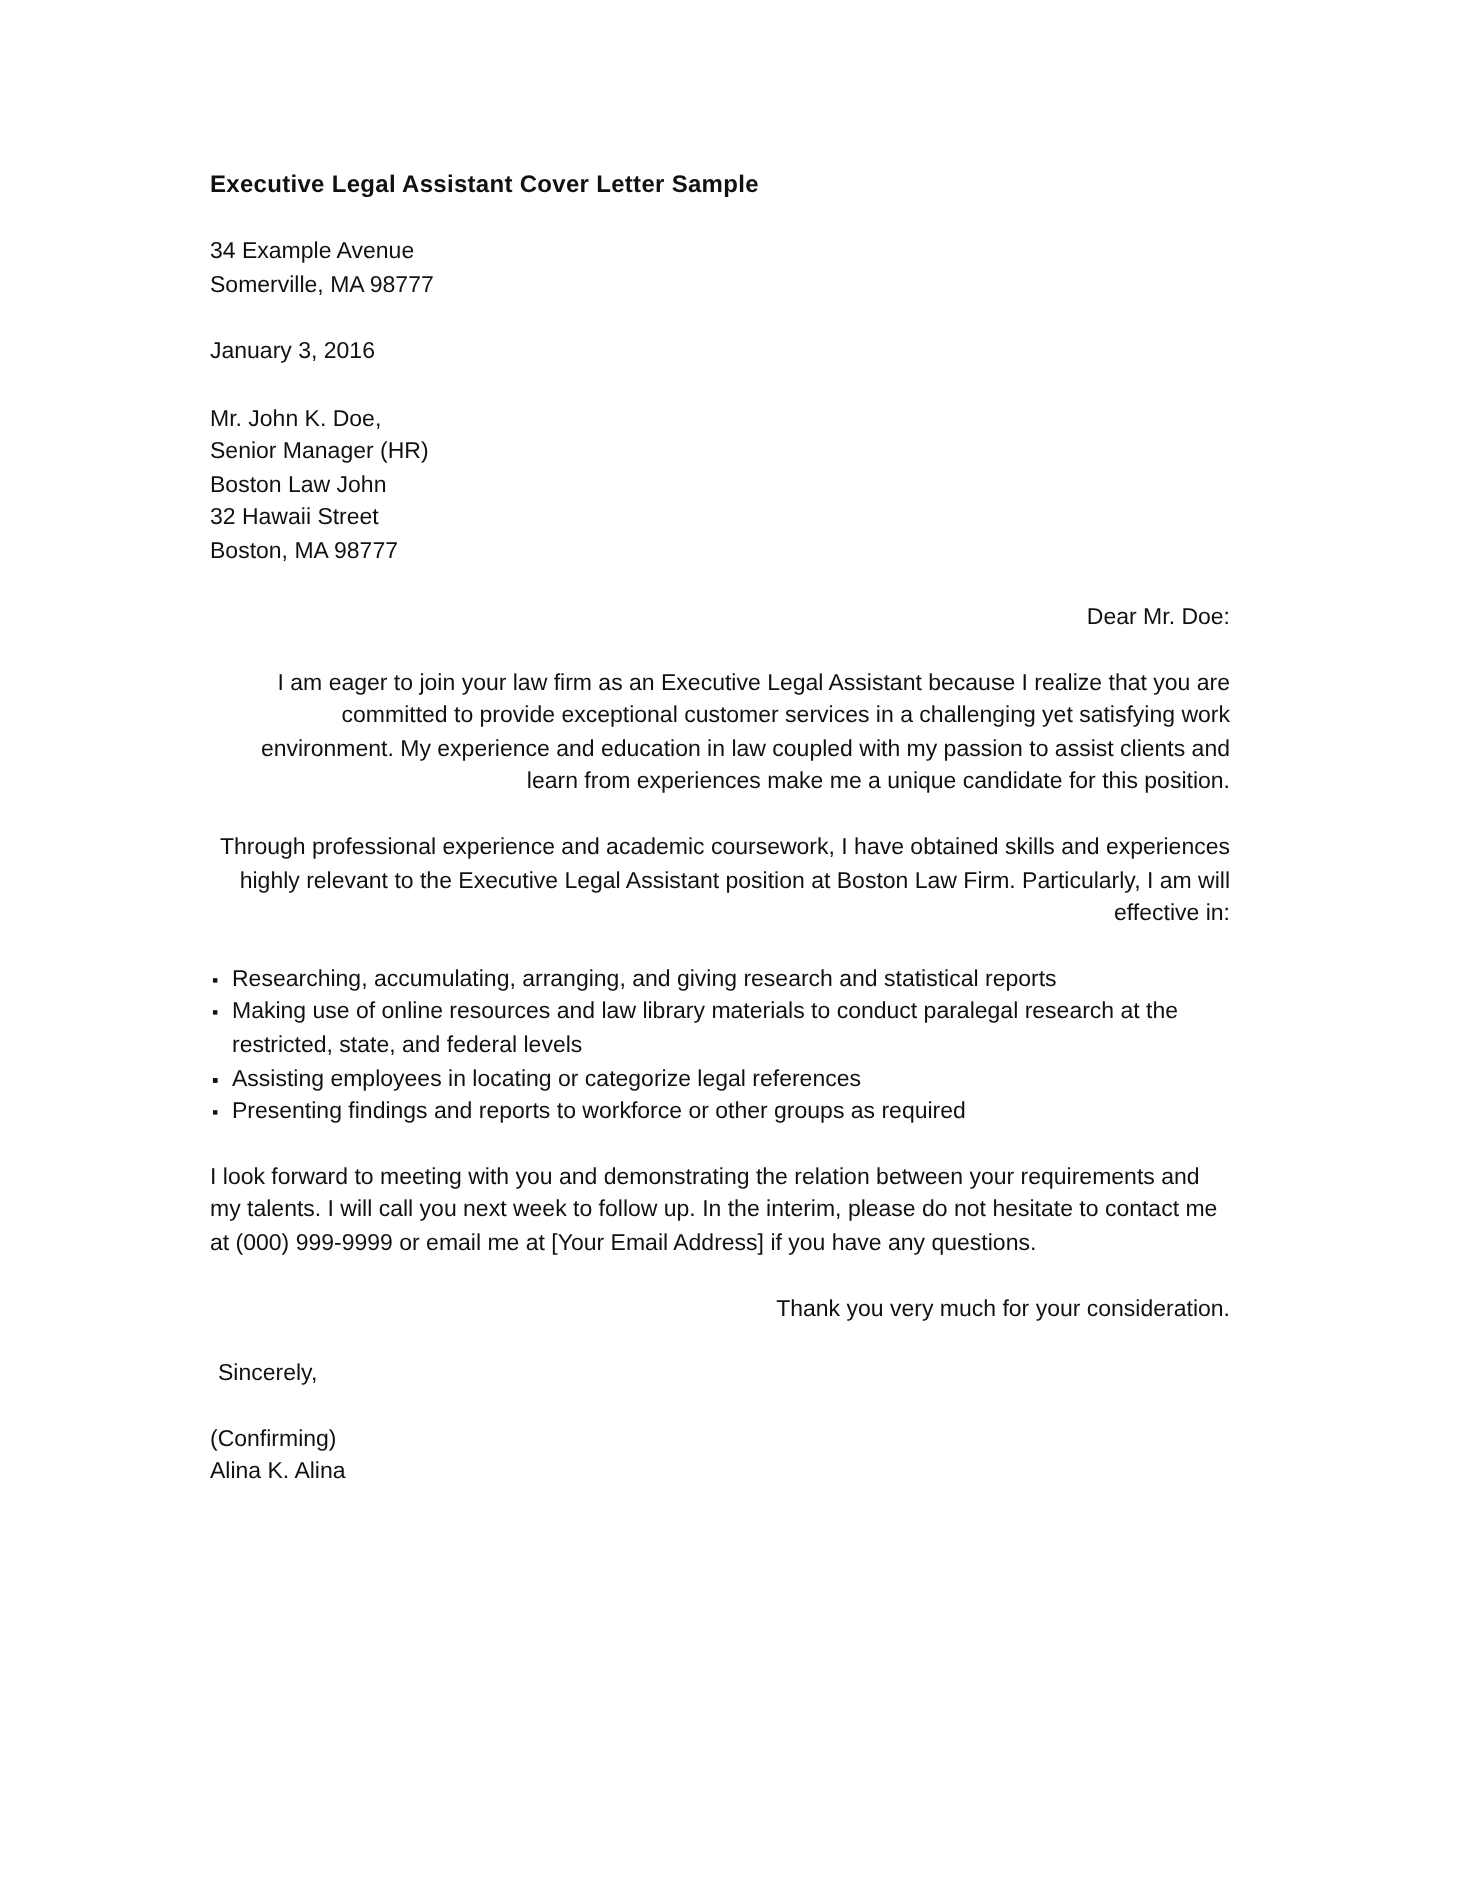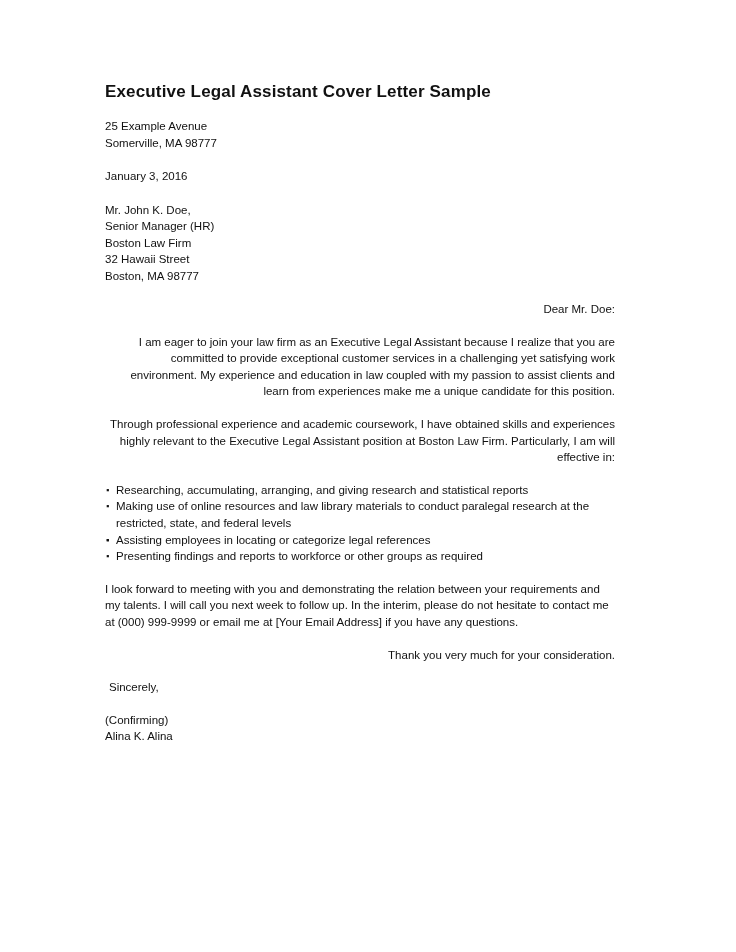--- a/index.html
+++ b/index.html
@@ -21,21 +21,21 @@
     background: #ffffff;
     overflow: hidden;
   }
   .letter {
     position: absolute;
     left: 105px;
     top: 84px;
     width: 510px;
   }
   .doc-title {
-    font-size: 17px;
+    font-size: 12px;
     font-weight: bold;
     line-height: 16px;
     letter-spacing: 0.15px;
     margin: 0 0 18px 0;
   }
   .block {
     font-size: 11.5px;
     line-height: 16.5px;
     margin: 0 0 17px 0;
   }
@@ -89,32 +89,32 @@
 </style>
 </head>
 <body>
 
 <div class="page">
   <div class="letter">
 
     <h1 class="doc-title">Executive Legal Assistant Cover Letter Sample</h1>
 
     <div class="block">
-      <span class="line">25 Example Avenue</span>
+      <span class="line">34 Example Avenue</span>
       <span class="line">Somerville, MA 98777</span>
     </div>
 
     <div class="block">
       <span class="line">January 3, 2016</span>
     </div>
 
     <div class="block">
       <span class="line">Mr. John K. Doe,</span>
       <span class="line">Senior Manager (HR)</span>
-      <span class="line">Boston Law Firm</span>
+      <span class="line">Boston Law John</span>
       <span class="line">32 Hawaii Street</span>
       <span class="line">Boston, MA 98777</span>
     </div>
 
     <p class="para">Dear Mr. Doe:</p>
 
     <p class="para">I am eager to join your law firm as an Executive Legal Assistant because I realize that you are committed to provide exceptional customer services in a challenging yet satisfying work environment. My experience and education in law coupled with my passion to assist clients and learn from experiences make me a unique candidate for this position.</p>
 
     <p class="para">Through professional experience and academic coursework, I have obtained skills and experiences highly relevant to the Executive Legal Assistant position at Boston Law Firm. Particularly, I am will effective in:</p>
 

